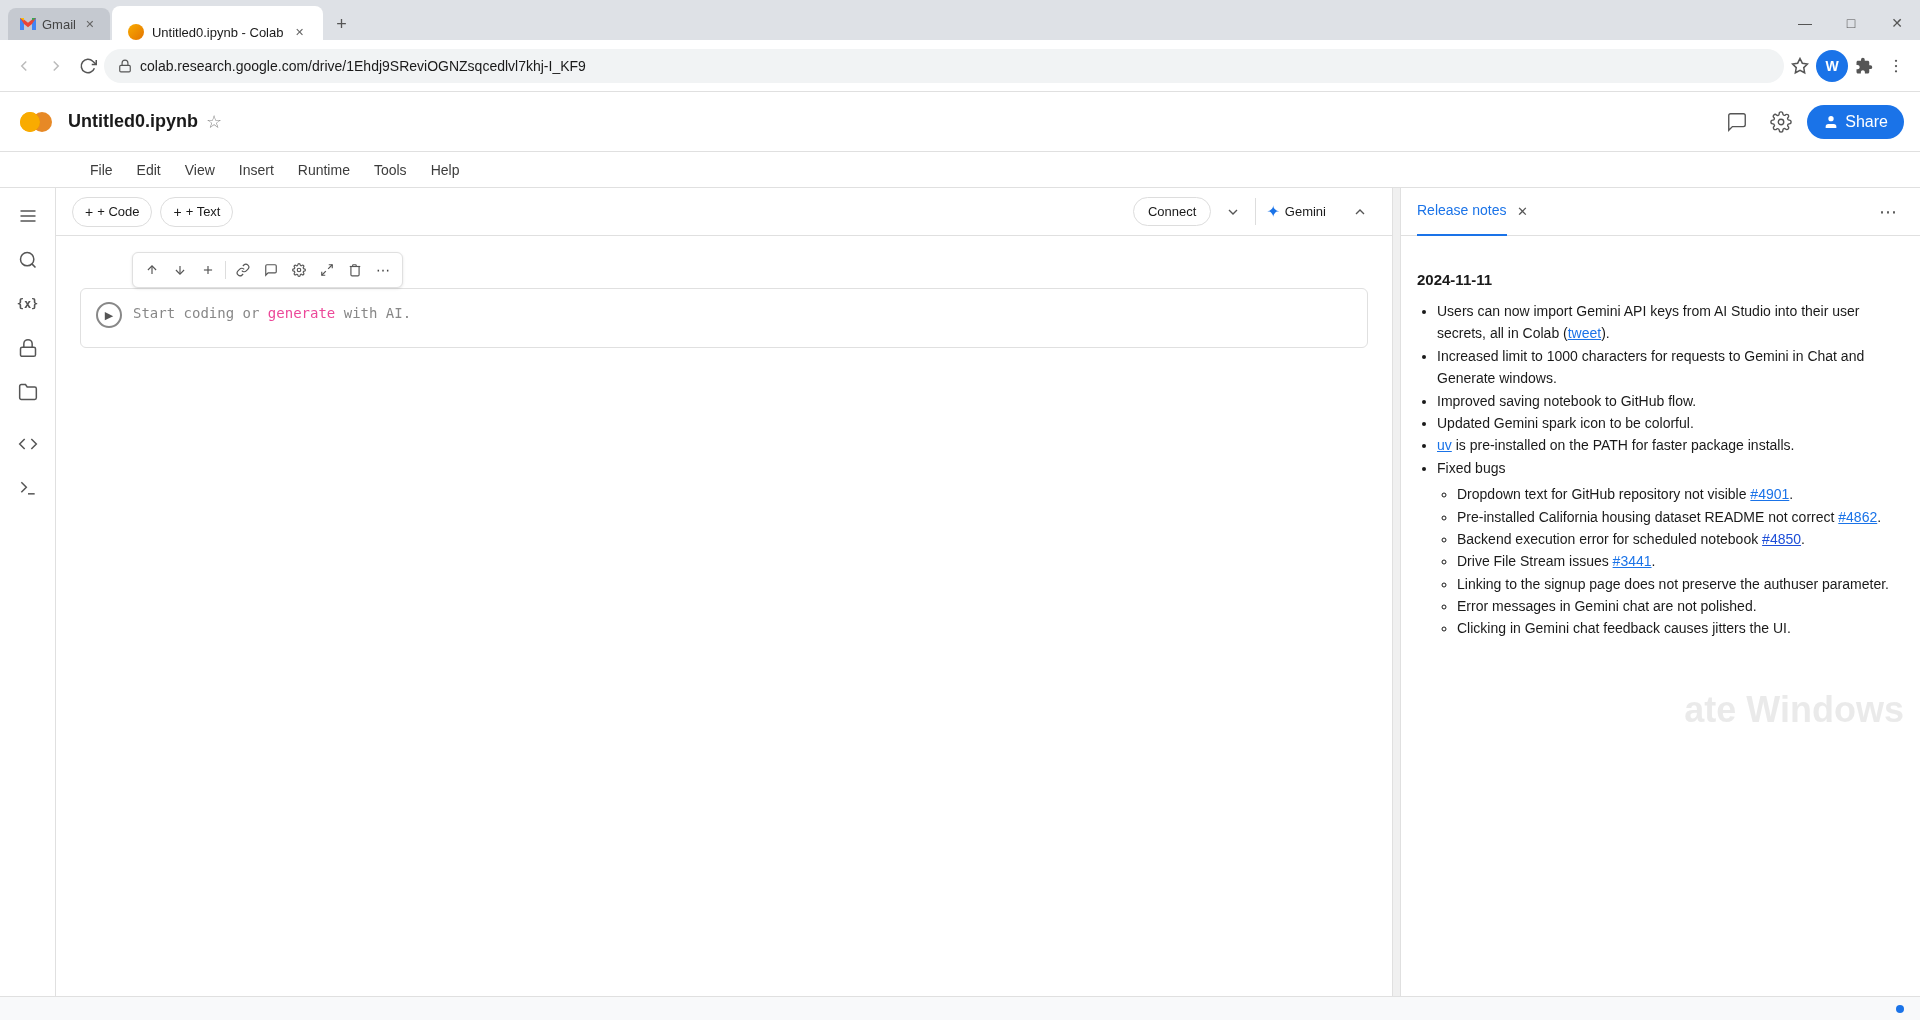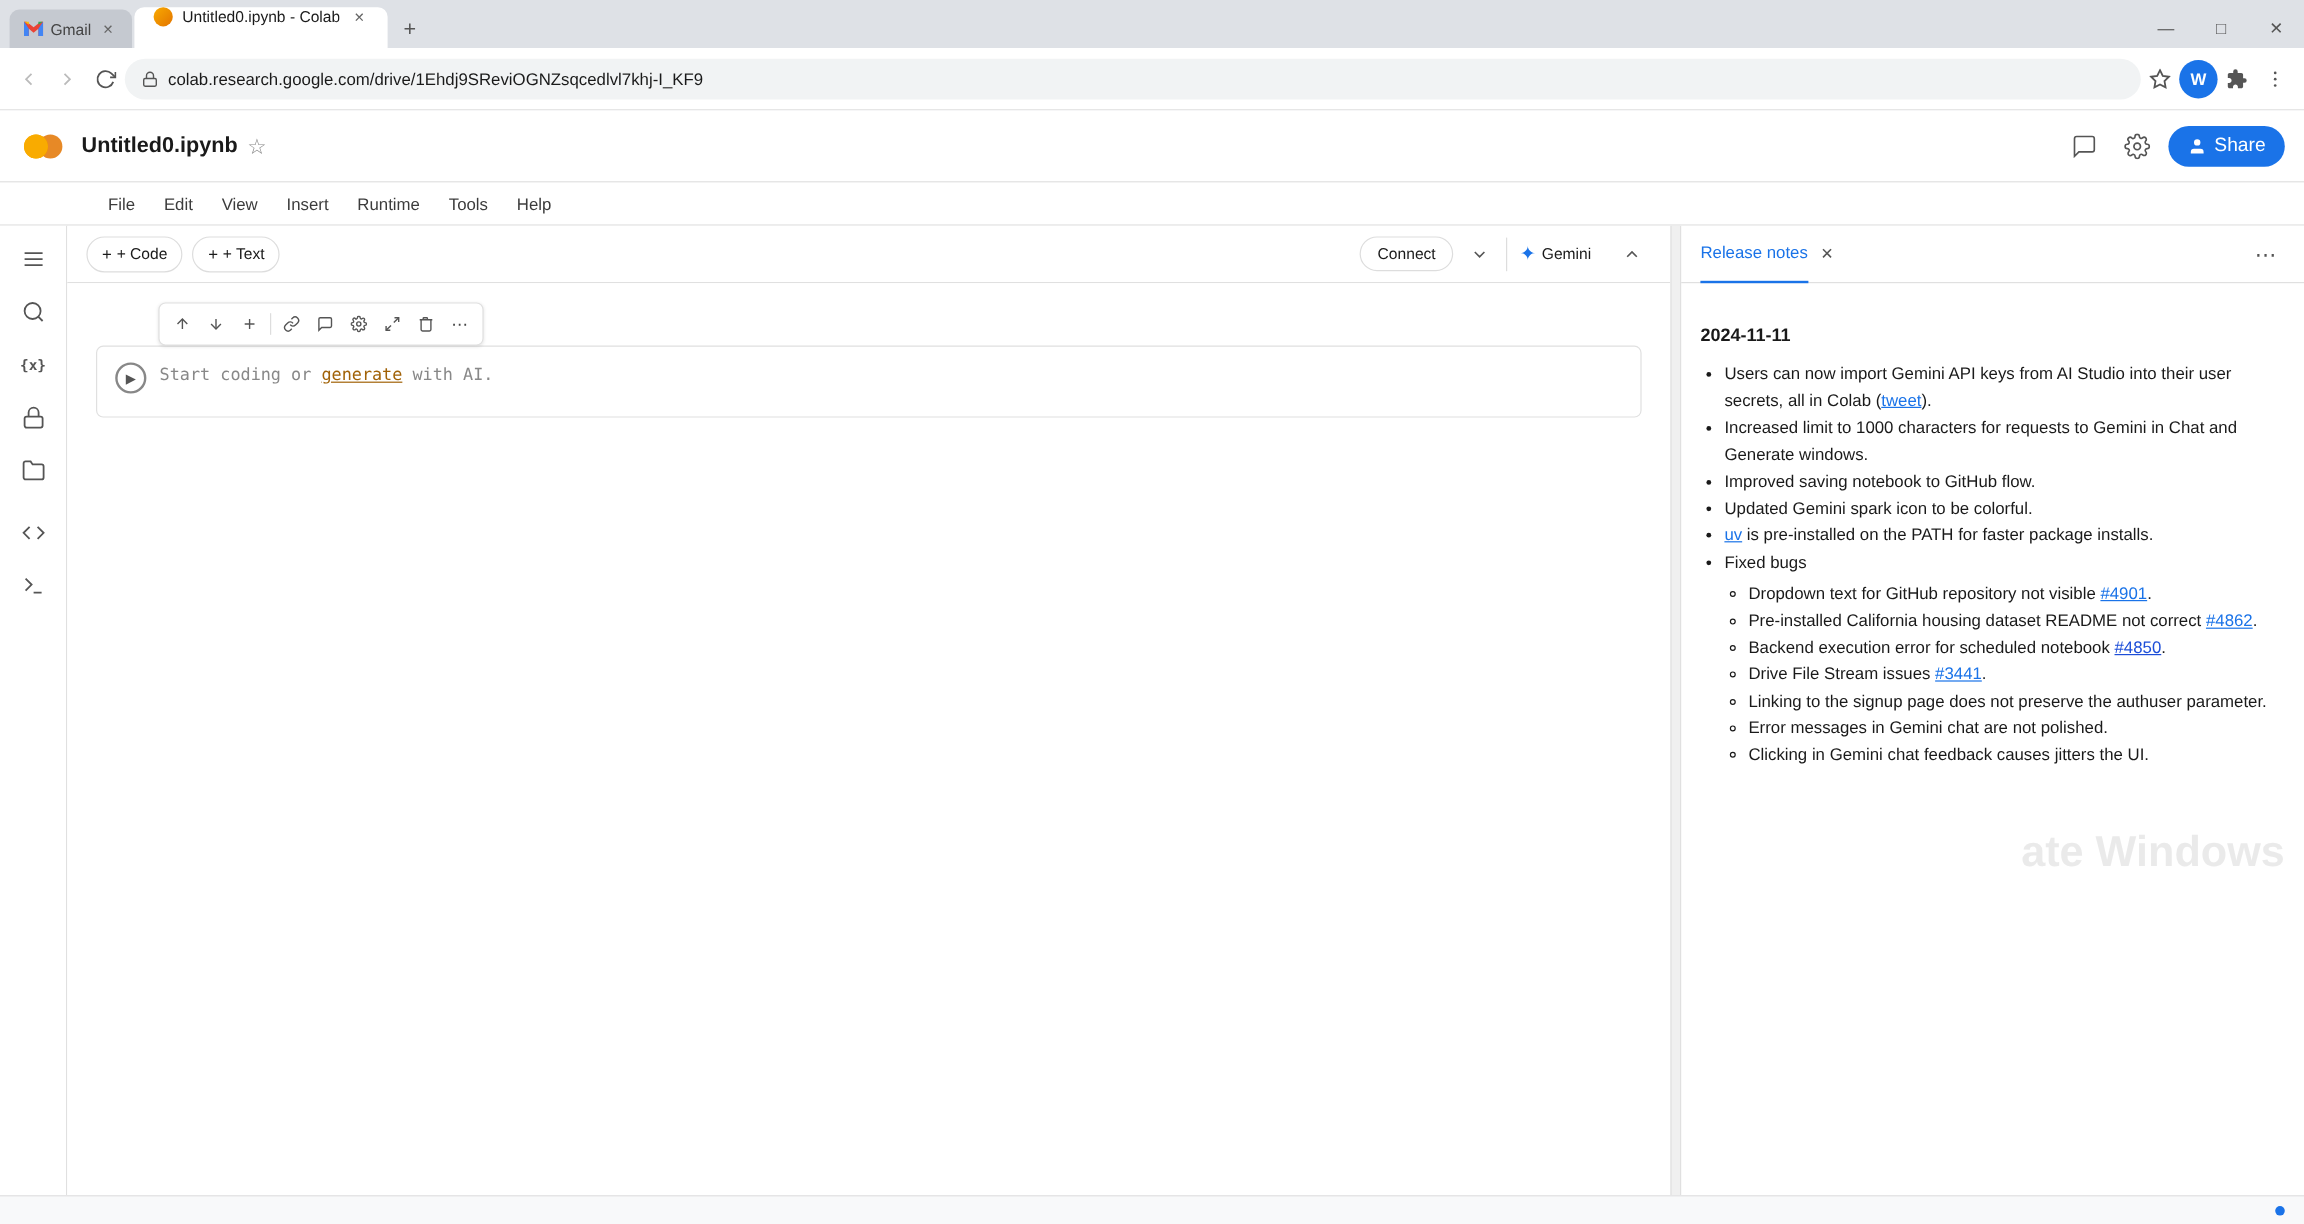--- a/index.html
+++ b/index.html
@@ -1,21 +1,21 @@
 <!DOCTYPE html>
 <html><head>
   <meta charset="utf-8">
   <style>
     * { box-sizing: border-box; margin: 0; padding: 0; }
     body { font-family: 'Arial', sans-serif; background: #fff; width: 1920px; height: 1020px; overflow: hidden; font-size: 14px; }
 
     
     .browser-frame { width: 1920px; height: 1020px; display: flex; flex-direction: column; background: #dee1e6; }
     .tab-inactive { display: flex; align-items: center; padding: 0 12px; height: 30px; background: transparent; color: #444; font-size: 13px; gap: 8px; cursor: pointer; }
-    .tab-active { display: flex; align-items: flex-start; padding: 0 16px; height: 34px; background: #fff; border-radius: 8px 8px 0 0; color: #1a1a1a; font-size: 13px; gap: 8px; cursor: pointer; }
+    .tab-active { display: flex; align-items: flex-end; padding: 0 16px; height: 34px; background: #fff; border-radius: 8px 8px 0 0; color: #1a1a1a; font-size: 13px; gap: 8px; cursor: pointer; }
     .nav-btn { width: 32px; height: 32px; display: flex; align-items: center; justify-content: center; border-radius: 50%; cursor: pointer; color: #555; font-size: 16px; }
     .nav-btn.disabled { color: #bbb; cursor: default; }
     .url-bar { flex: 1; height: 34px; background: #f1f3f4; border-radius: 20px; display: flex; align-items: center; padding: 0 14px; gap: 8px; font-size: 14px; color: #1a1a1a; cursor: text; }
     .addr-icon { width: 32px; height: 32px; display: flex; align-items: center; justify-content: center; border-radius: 50%; cursor: pointer; color: #555; font-size: 16px; }
 
     
     .app-area { flex: 1; background: #fff; display: flex; flex-direction: column; }
     .menu-item { padding: 4px 10px; font-size: 14px; color: #3c3c3c; cursor: pointer; border-radius: 4px; }
 
     
@@ -285,21 +285,21 @@
                 </svg>
             </div>
             <div style="width:26px;height:26px;display:flex;align-items:center;justify-content:center;border-radius:4px;cursor:pointer;color:#444;font-size:14px;">⋯</div>
           </div>
 
           <div style="display:flex;align-items:flex-start;gap:8px;border:1px solid #e0e0e0;border-radius:6px;padding:10px 12px;min-height:60px;background:#fff;margin-top:0;">
             <div style="width:32px;height:32px;display:flex;align-items:center;justify-content:center;cursor:pointer;flex-shrink:0;margin-top:0;">
               <div style="width:26px;height:26px;border-radius:50%;border:2px solid #888;display:flex;align-items:center;justify-content:center;color:#555;font-size:11px;">▶</div>
             </div>
             <div style="flex:1;color:#888;font-size:14px;padding:4px 0;font-family:monospace;line-height:1.5;">
-              <span>Start coding or </span><span style="color:#a16207;text-decoration:underline;cursor:pointer;">generate</span><span> with AI.</span>
+              <span>Start coding or </span><span style="color:#ec4899;cursor:pointer;">generate</span><span> with AI.</span>
             </div>
           </div>
         </div>
       </div>
 
       <div style="width:8px;background:#f0f0f0;border-left:1px solid #e0e0e0;"></div>
 
       <div class="right-panel">
 
         <div style="height:48px;display:flex;align-items:center;padding:0 16px;border-bottom:1px solid #e0e0e0;gap:8px;">

